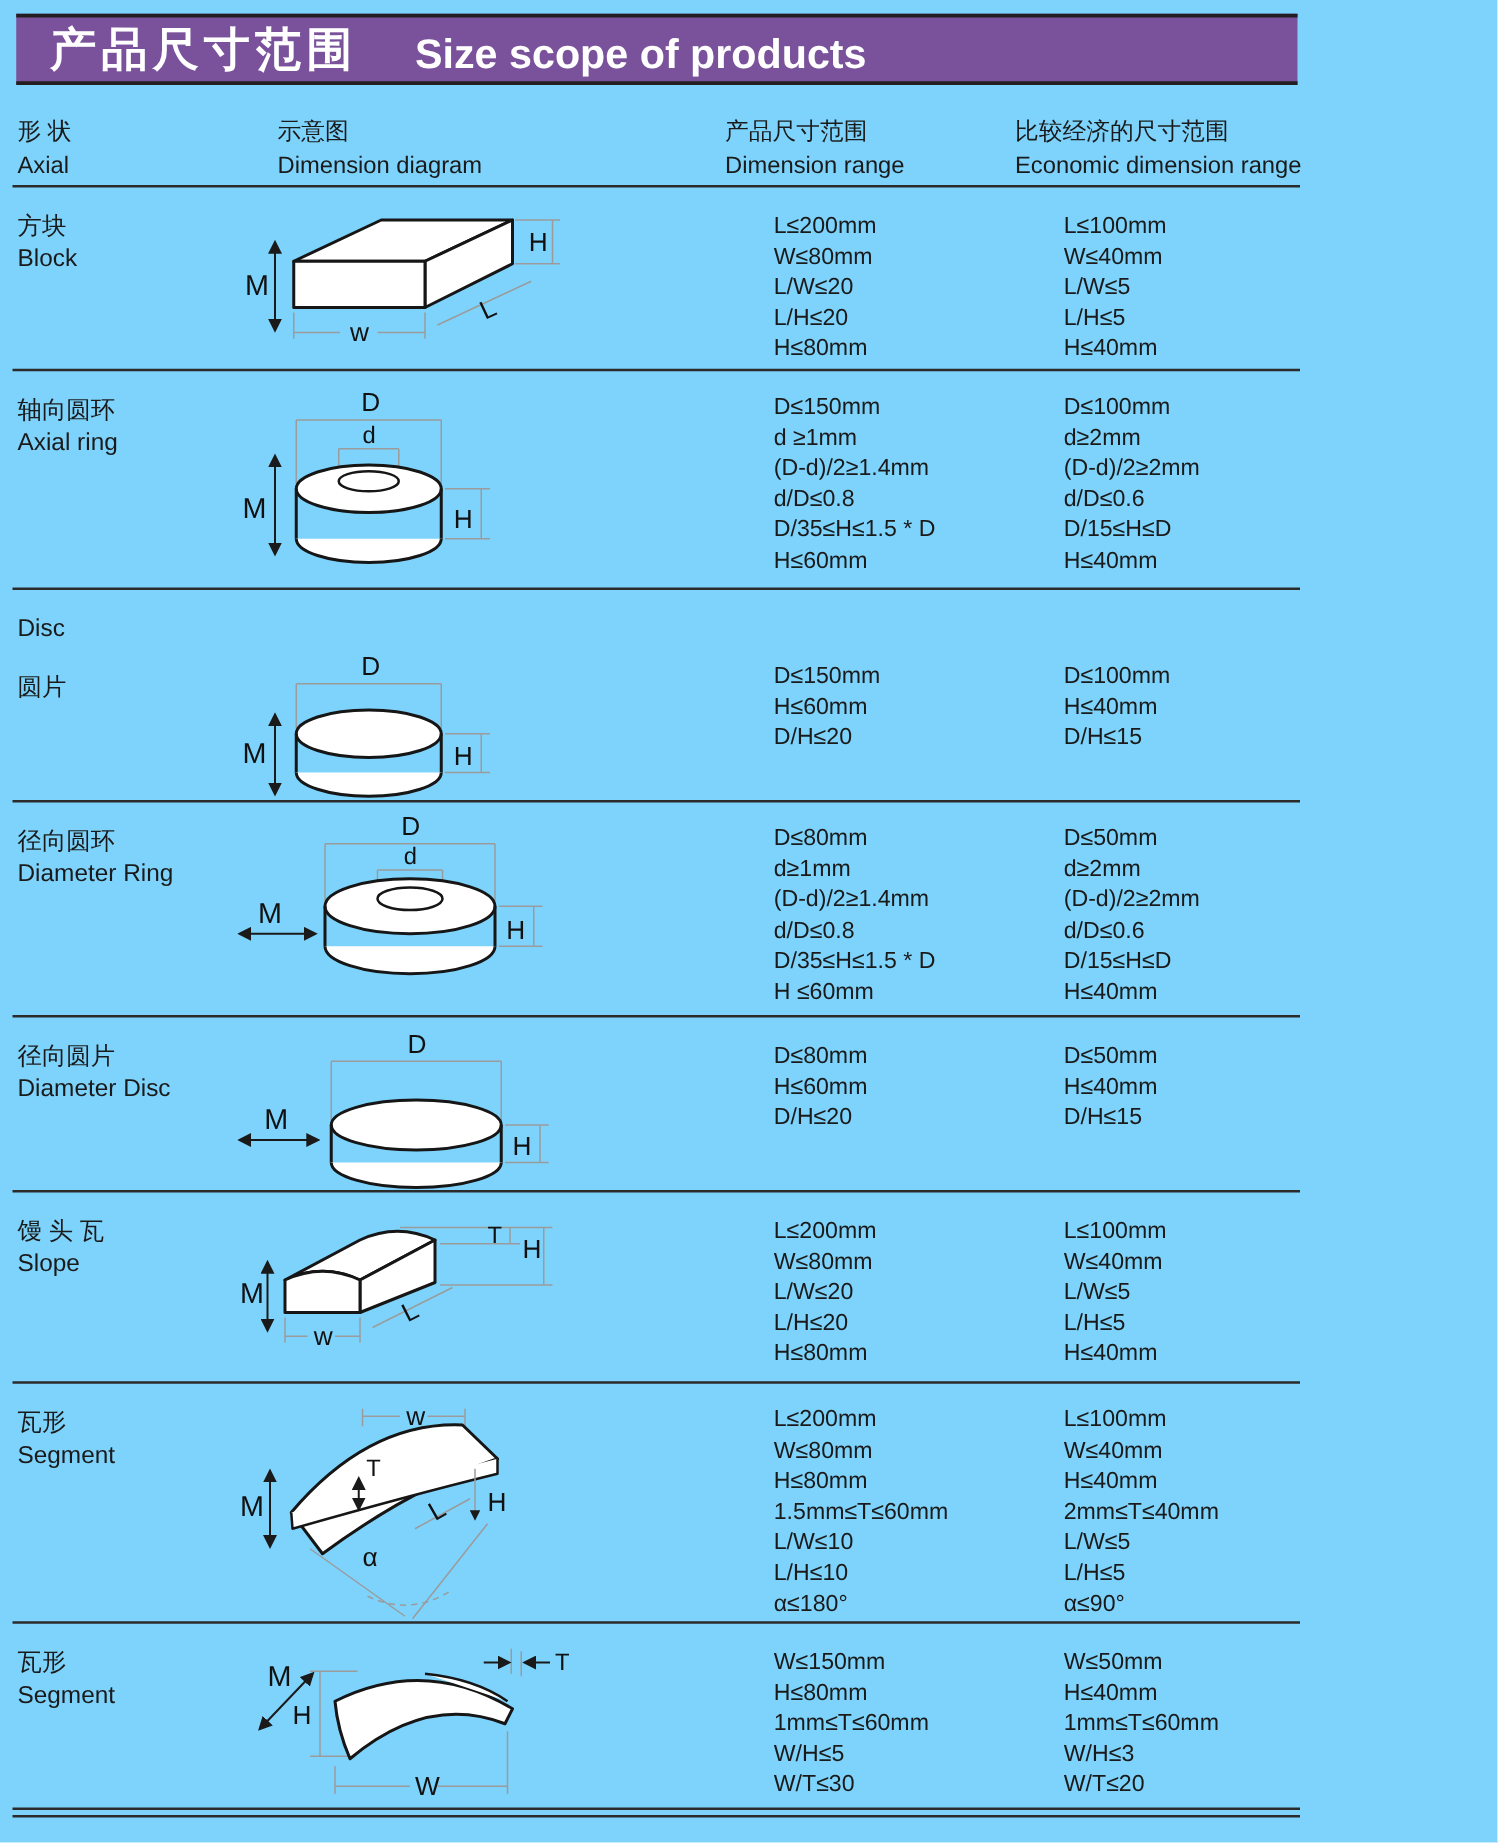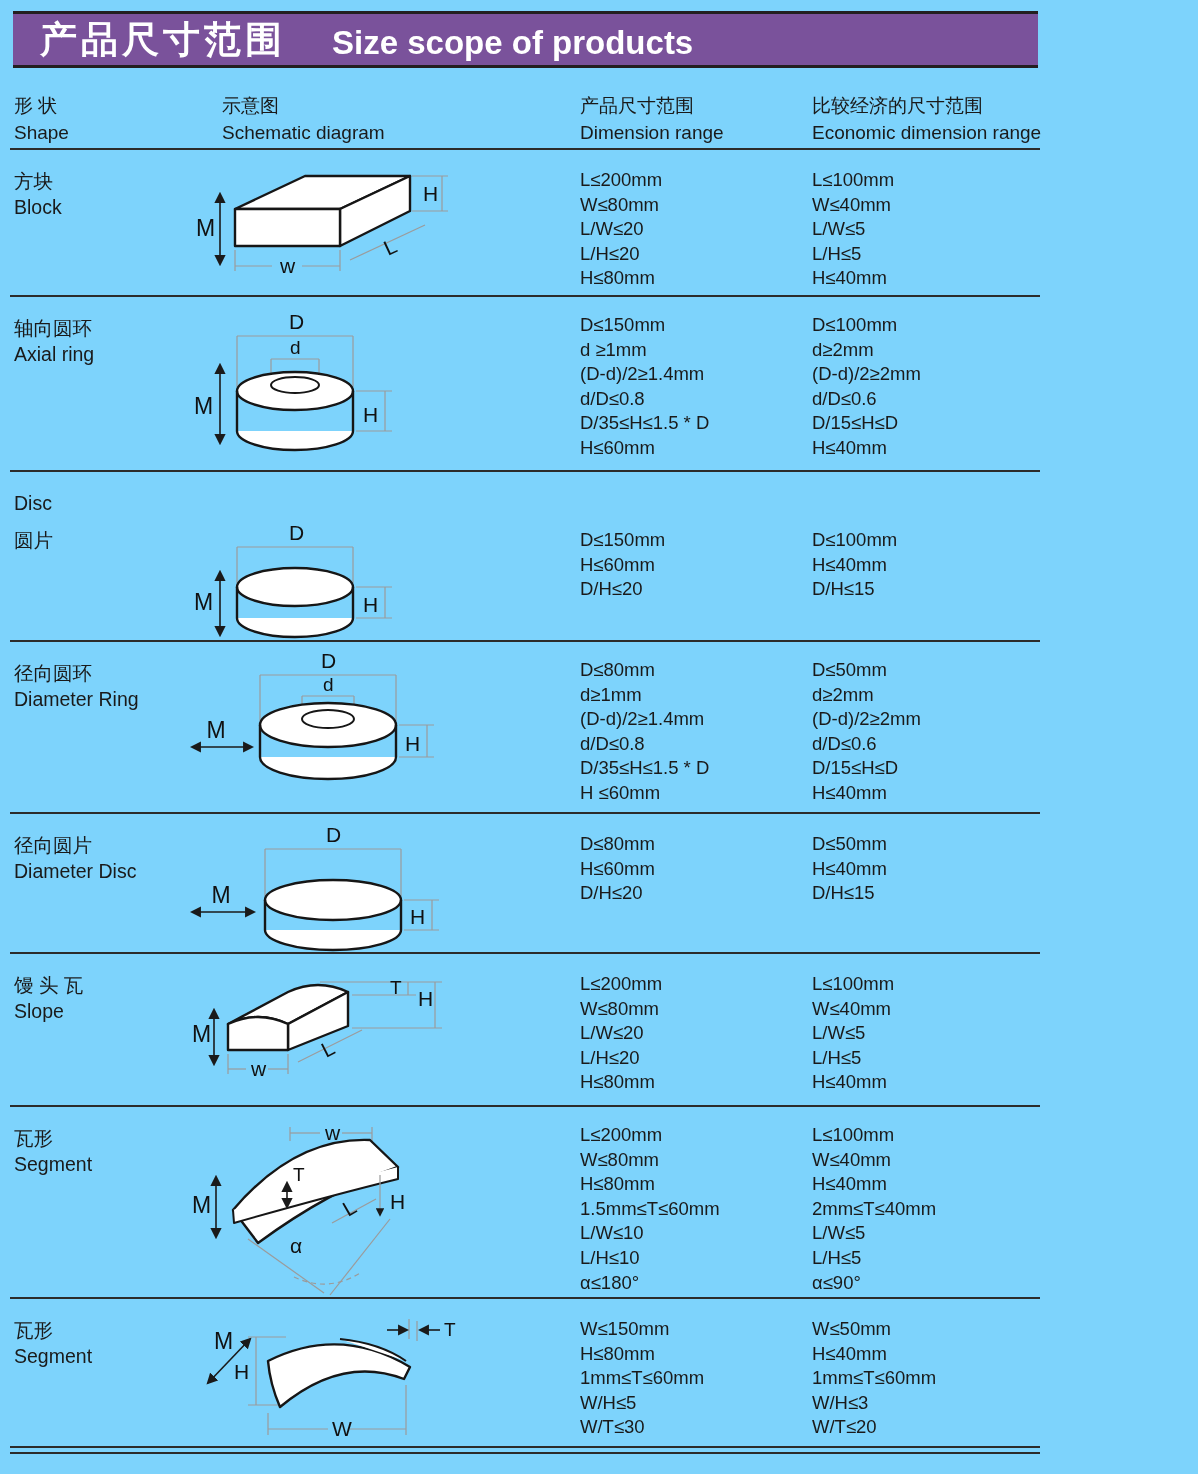--- a/index.html
+++ b/index.html
@@ -14,22 +14,22 @@
   
   .colhead{position:absolute;top:92px;font-size:19px;line-height:27px;color:#1a1a1a;}
   .ch-shape{left:14px;} .ch-diagram{left:222px;} .ch-dim{left:580px;} .ch-eco{left:812px;}
   
   .hr{position:absolute;left:10px;width:1030px;height:0;border-top:2.6px solid #2b2b2b;}
   .hr-double{position:absolute;left:10px;width:1030px;height:4px;
              border-top:2.6px solid #2b2b2b;border-bottom:2.6px solid #2b2b2b;}
   
   .row{position:absolute;left:0;width:1198px;}
   .shape-name{position:absolute;left:14px;top:18px;font-size:19.5px;line-height:26px;}
-  .row-disc .shape-line2{margin-top:11px;}
-  .dims{position:absolute;font-size:18.5px;line-height:24.6px;}
+  .row-disc .shape-line2{margin-top:21px;}
+  .dims{position:absolute;font-size:18.5px;line-height:24.6px;margin-left:39px;}
   .dims-main{left:580px;} .dims-eco{left:812px;}
   .diag{position:absolute;left:190px;}
   
   .shape{fill:#fff;stroke:#161616;stroke-width:2.4;stroke-linejoin:round;}
   .shape2{fill:#fff;stroke:#161616;stroke-width:2;stroke-linejoin:round;}
   .thin{stroke:#9b9b9b;stroke-width:1.2;fill:none;}
   .thind{stroke:#9b9b9b;stroke-width:1.2;fill:none;stroke-dasharray:5 4;}
   .mline{stroke:#1a1a1a;stroke-width:1.6;fill:none;}
   .lbl{font-family:"Liberation Sans","DejaVu Sans",sans-serif;font-size:21px;fill:#111;}
   .lblM{font-family:"Liberation Sans","DejaVu Sans",sans-serif;font-size:23px;fill:#111;}
@@ -40,25 +40,25 @@
 
 <div class="page">
 
   <div class="titlebar">
     <span class="title-zh">产品尺寸范围</span>
     <span class="title-en">Size scope of products</span>
   </div>
 
   <div class="colhead ch-shape">
     <div>形 状</div>
-    <div>Shape</div>
+    <div>Axial</div>
   </div>
   <div class="colhead ch-diagram">
     <div>示意图</div>
-    <div>Schematic diagram</div>
+    <div>Dimension diagram</div>
   </div>
   <div class="colhead ch-dim">
     <div>产品尺寸范围</div>
     <div>Dimension range</div>
   </div>
   <div class="colhead ch-eco">
     <div>比较经济的尺寸范围</div>
     <div>Economic dimension range</div>
   </div>
 

